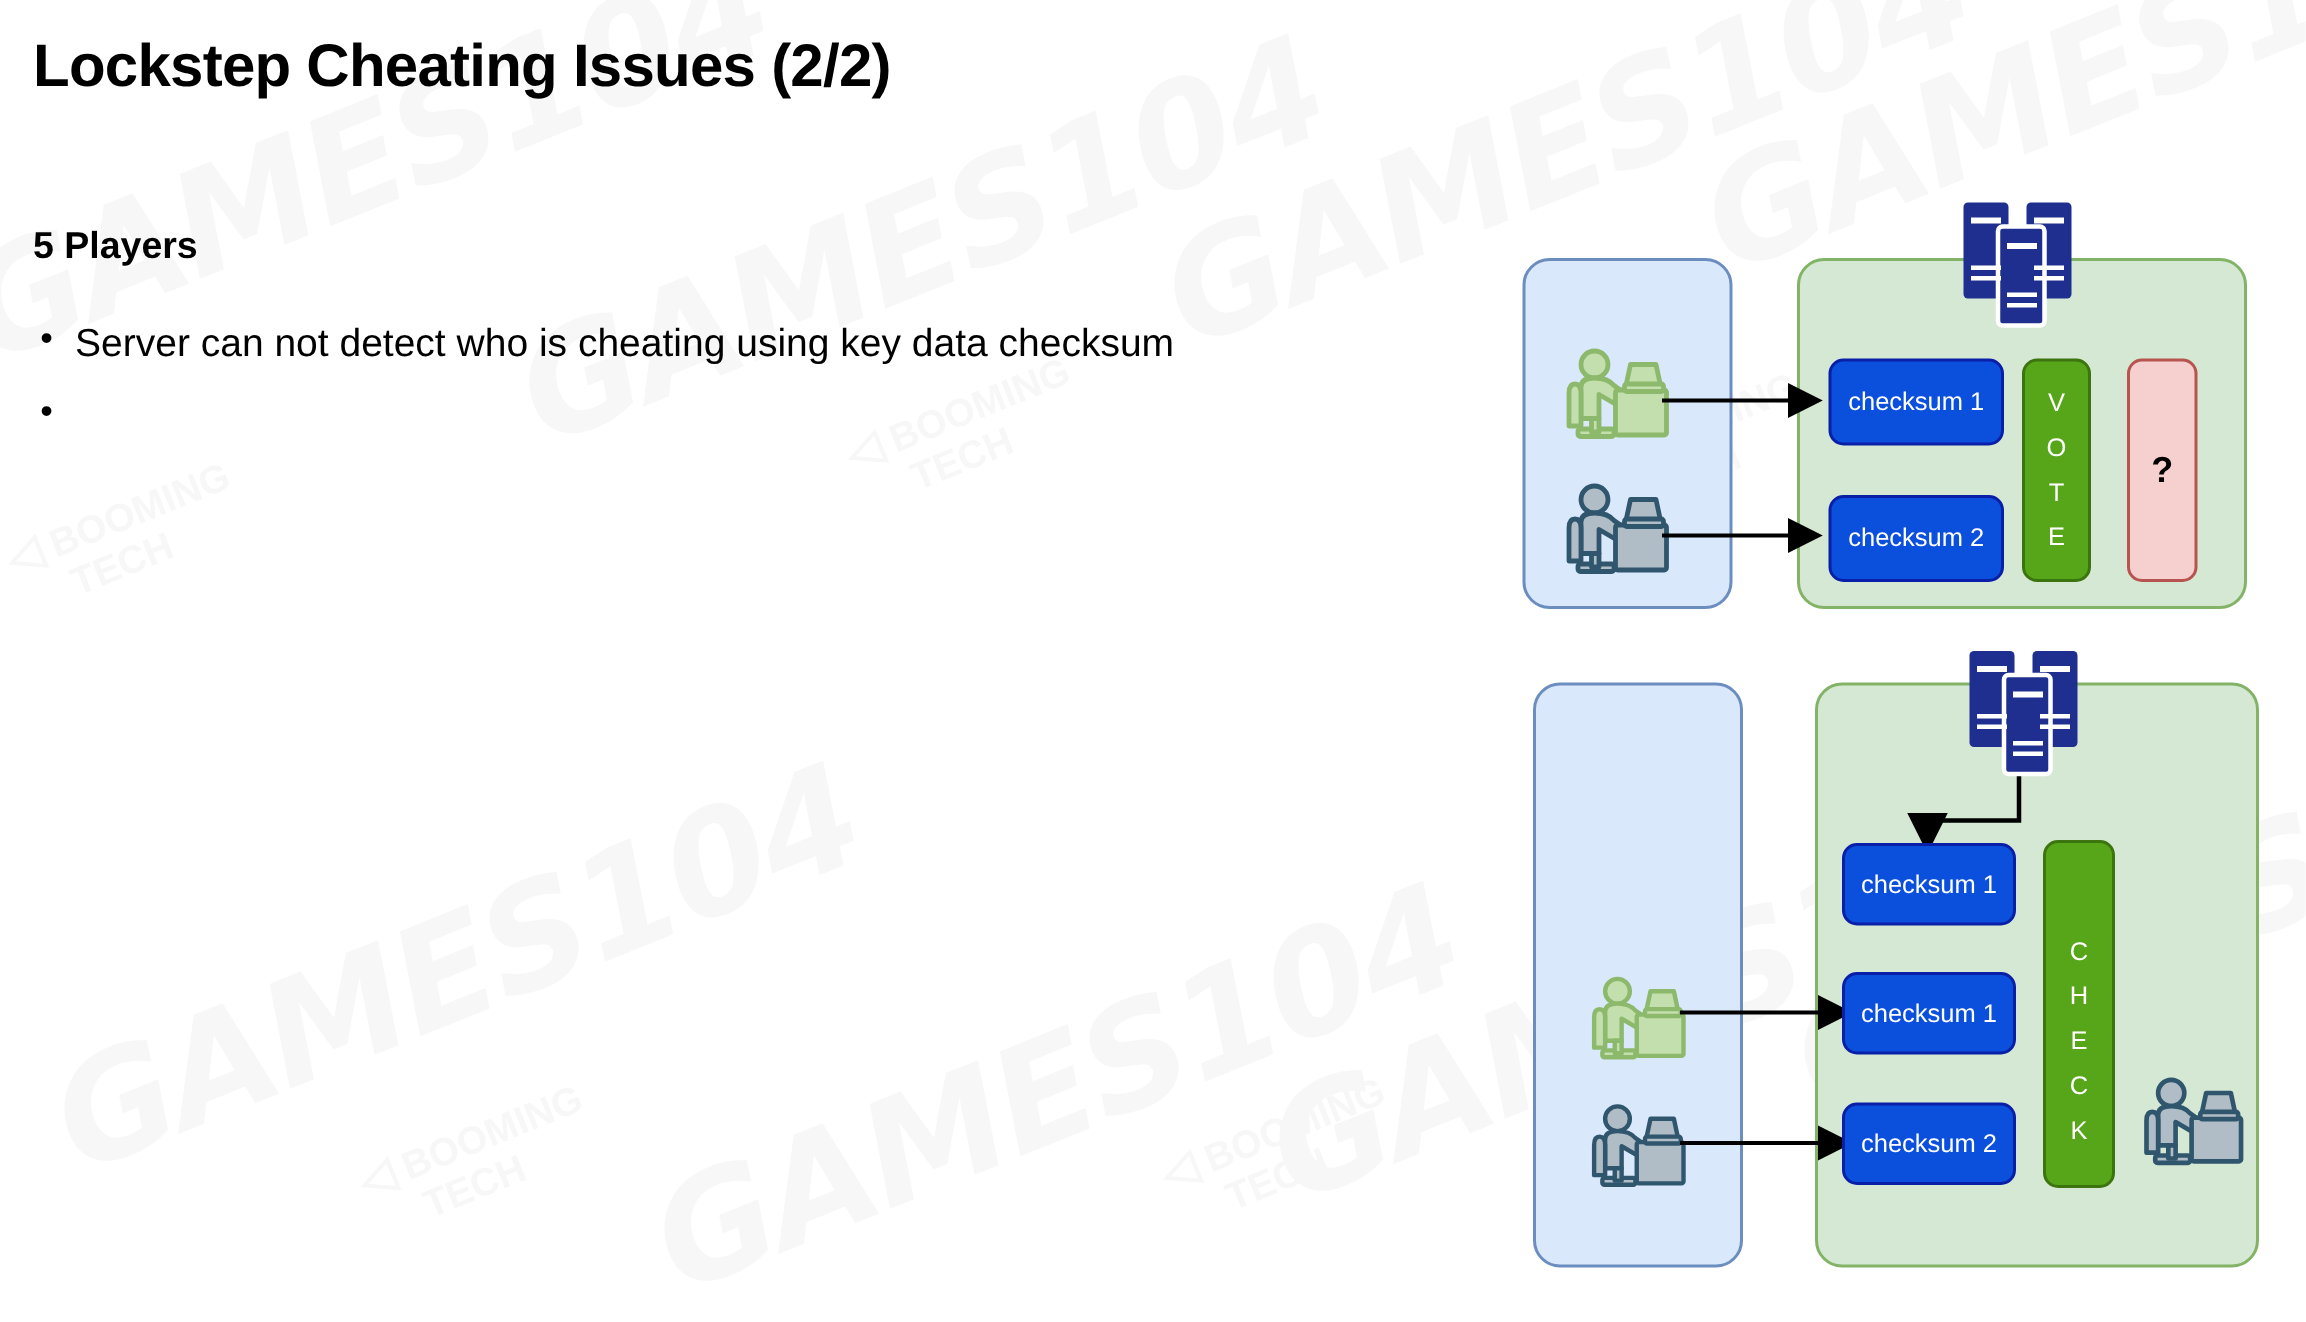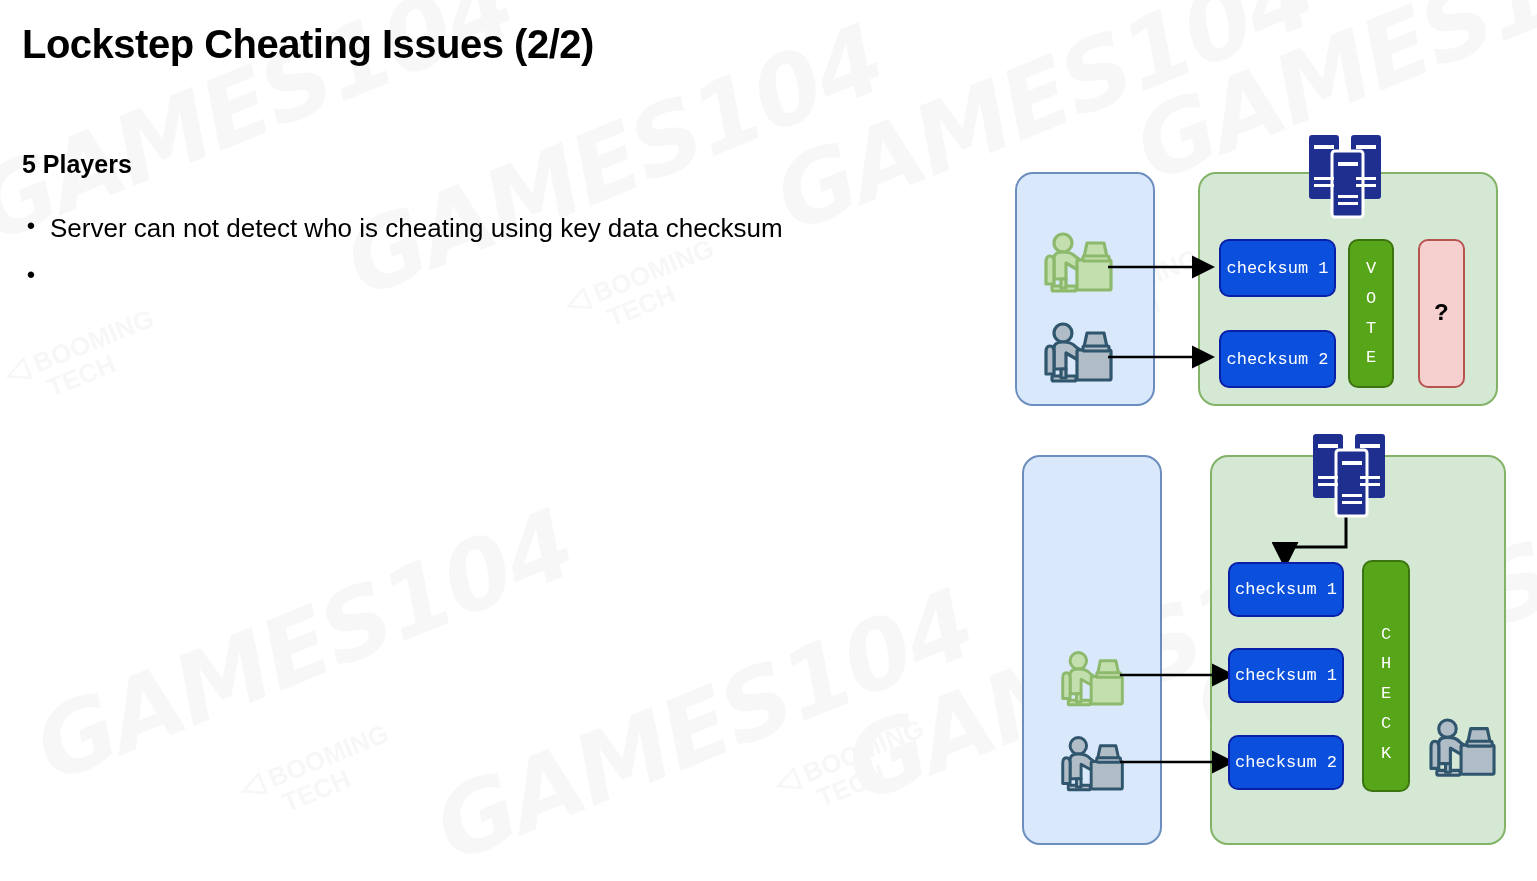--- a/index.html
+++ b/index.html
@@ -88,21 +88,20 @@
   .bullet .btext {
     font-size: 26px;
     line-height: 1.58;
     max-width: 810px;
   }
 
   
   .diagram {
     position: absolute;
     z-index: 2;
-    font-family: Liberation Mono, monospace;
   }
   .panel {
     position: absolute;
     box-sizing: border-box;
     border-radius: 18px;
   }
   .panel-clients {
     background: #dae8fc;
     border: 2px solid #6c8ebf;
   }

